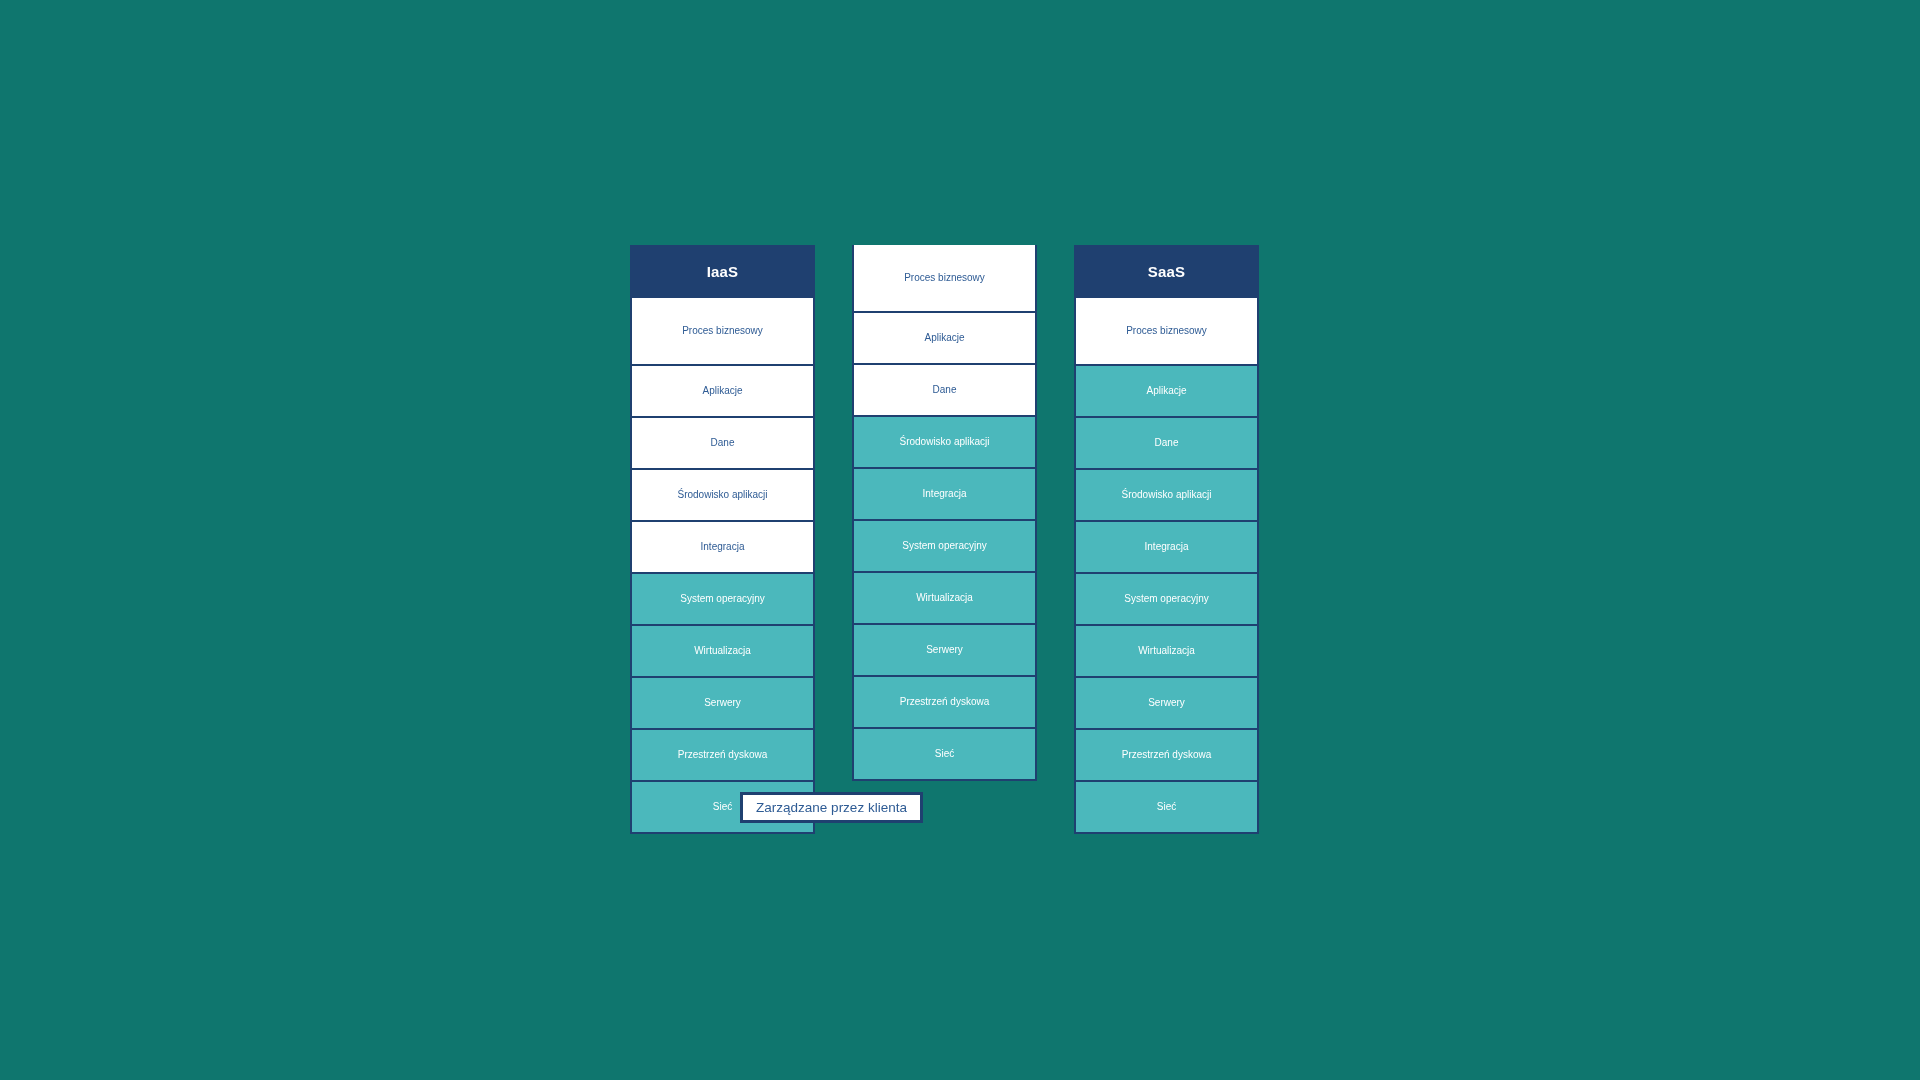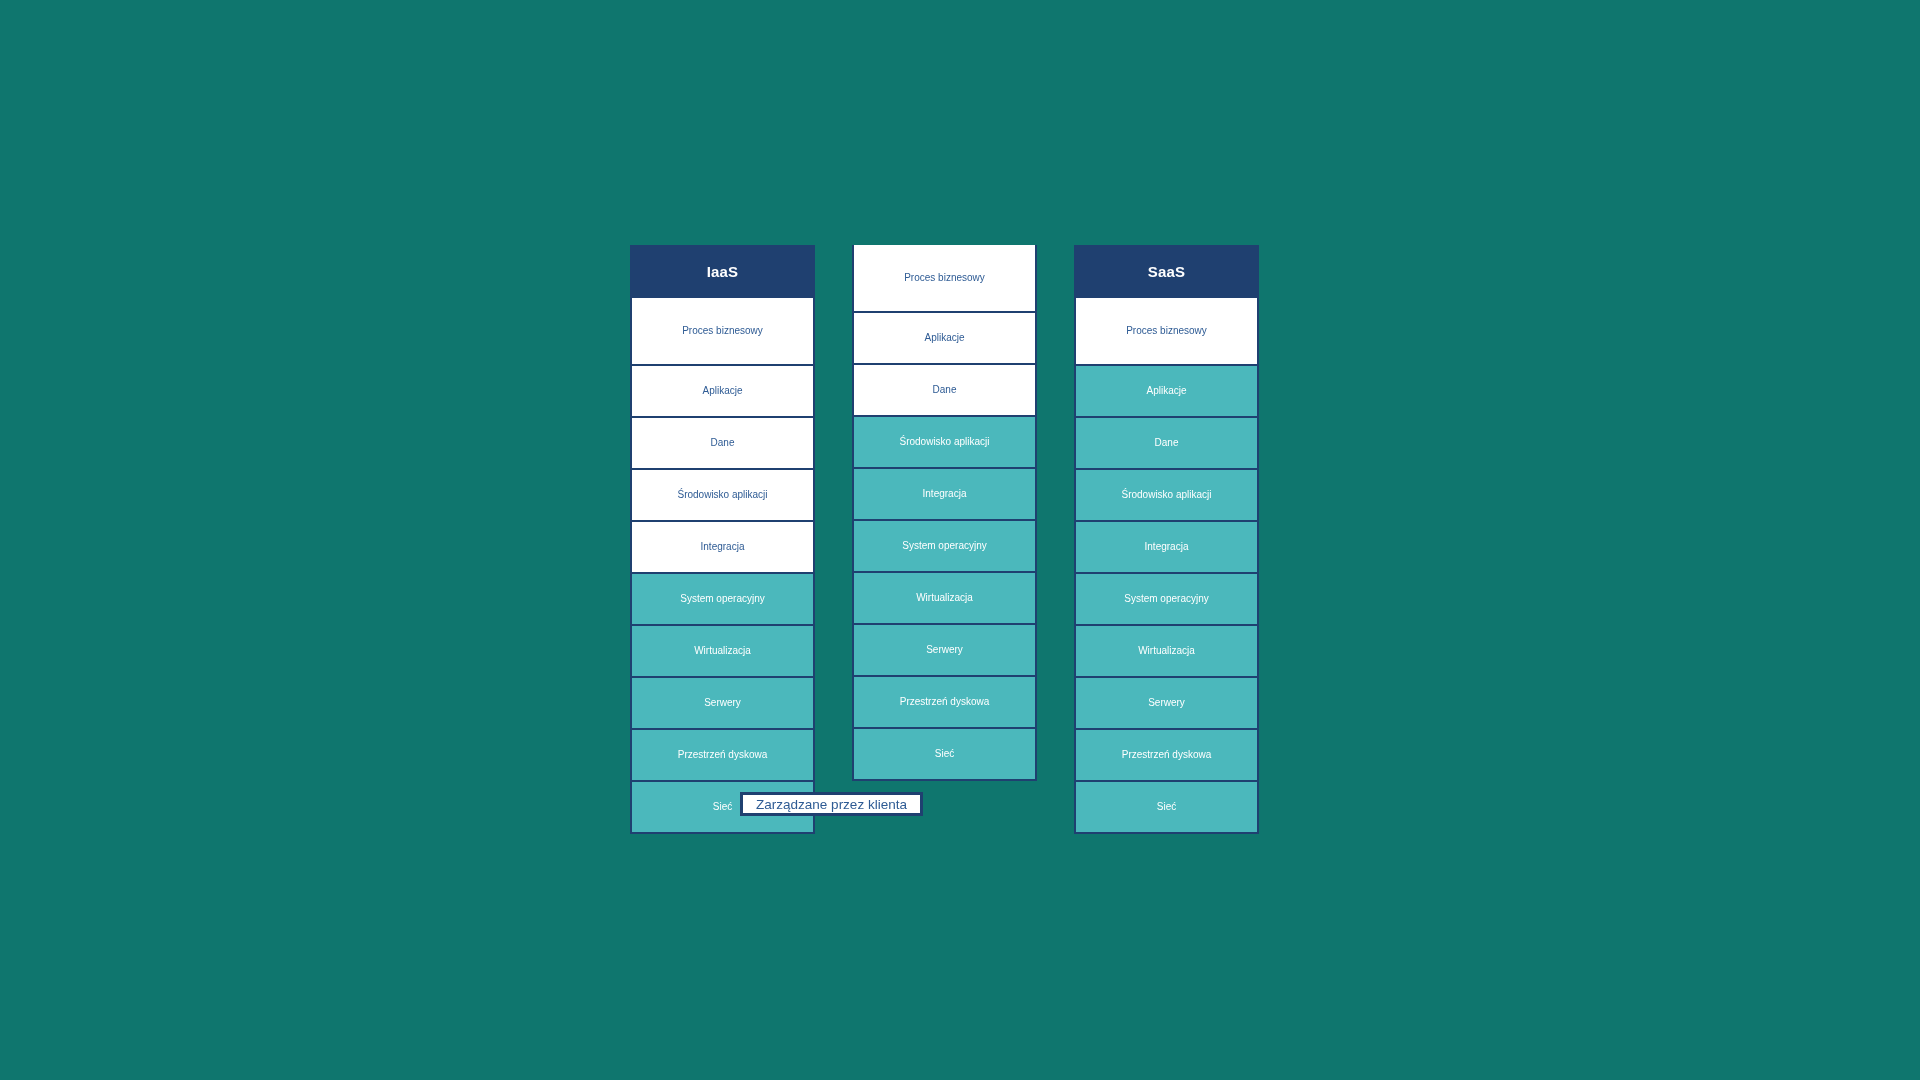--- a/index.html
+++ b/index.html
@@ -75,21 +75,21 @@
   
   .legend {
     position: absolute;
     left: 740px;
     top: 792px;
     display: flex;
     gap: 30px;
   }
 
   .legend-item {
-    height: 24px;
+    height: 31px;
     border: 3px solid #1F4070;
     display: flex;
     align-items: center;
     justify-content: center;
     font-size: 13.5px;
     padding: 0 0;
   }
 
   .legend-item.customer {
     background: #FFFFFF;

